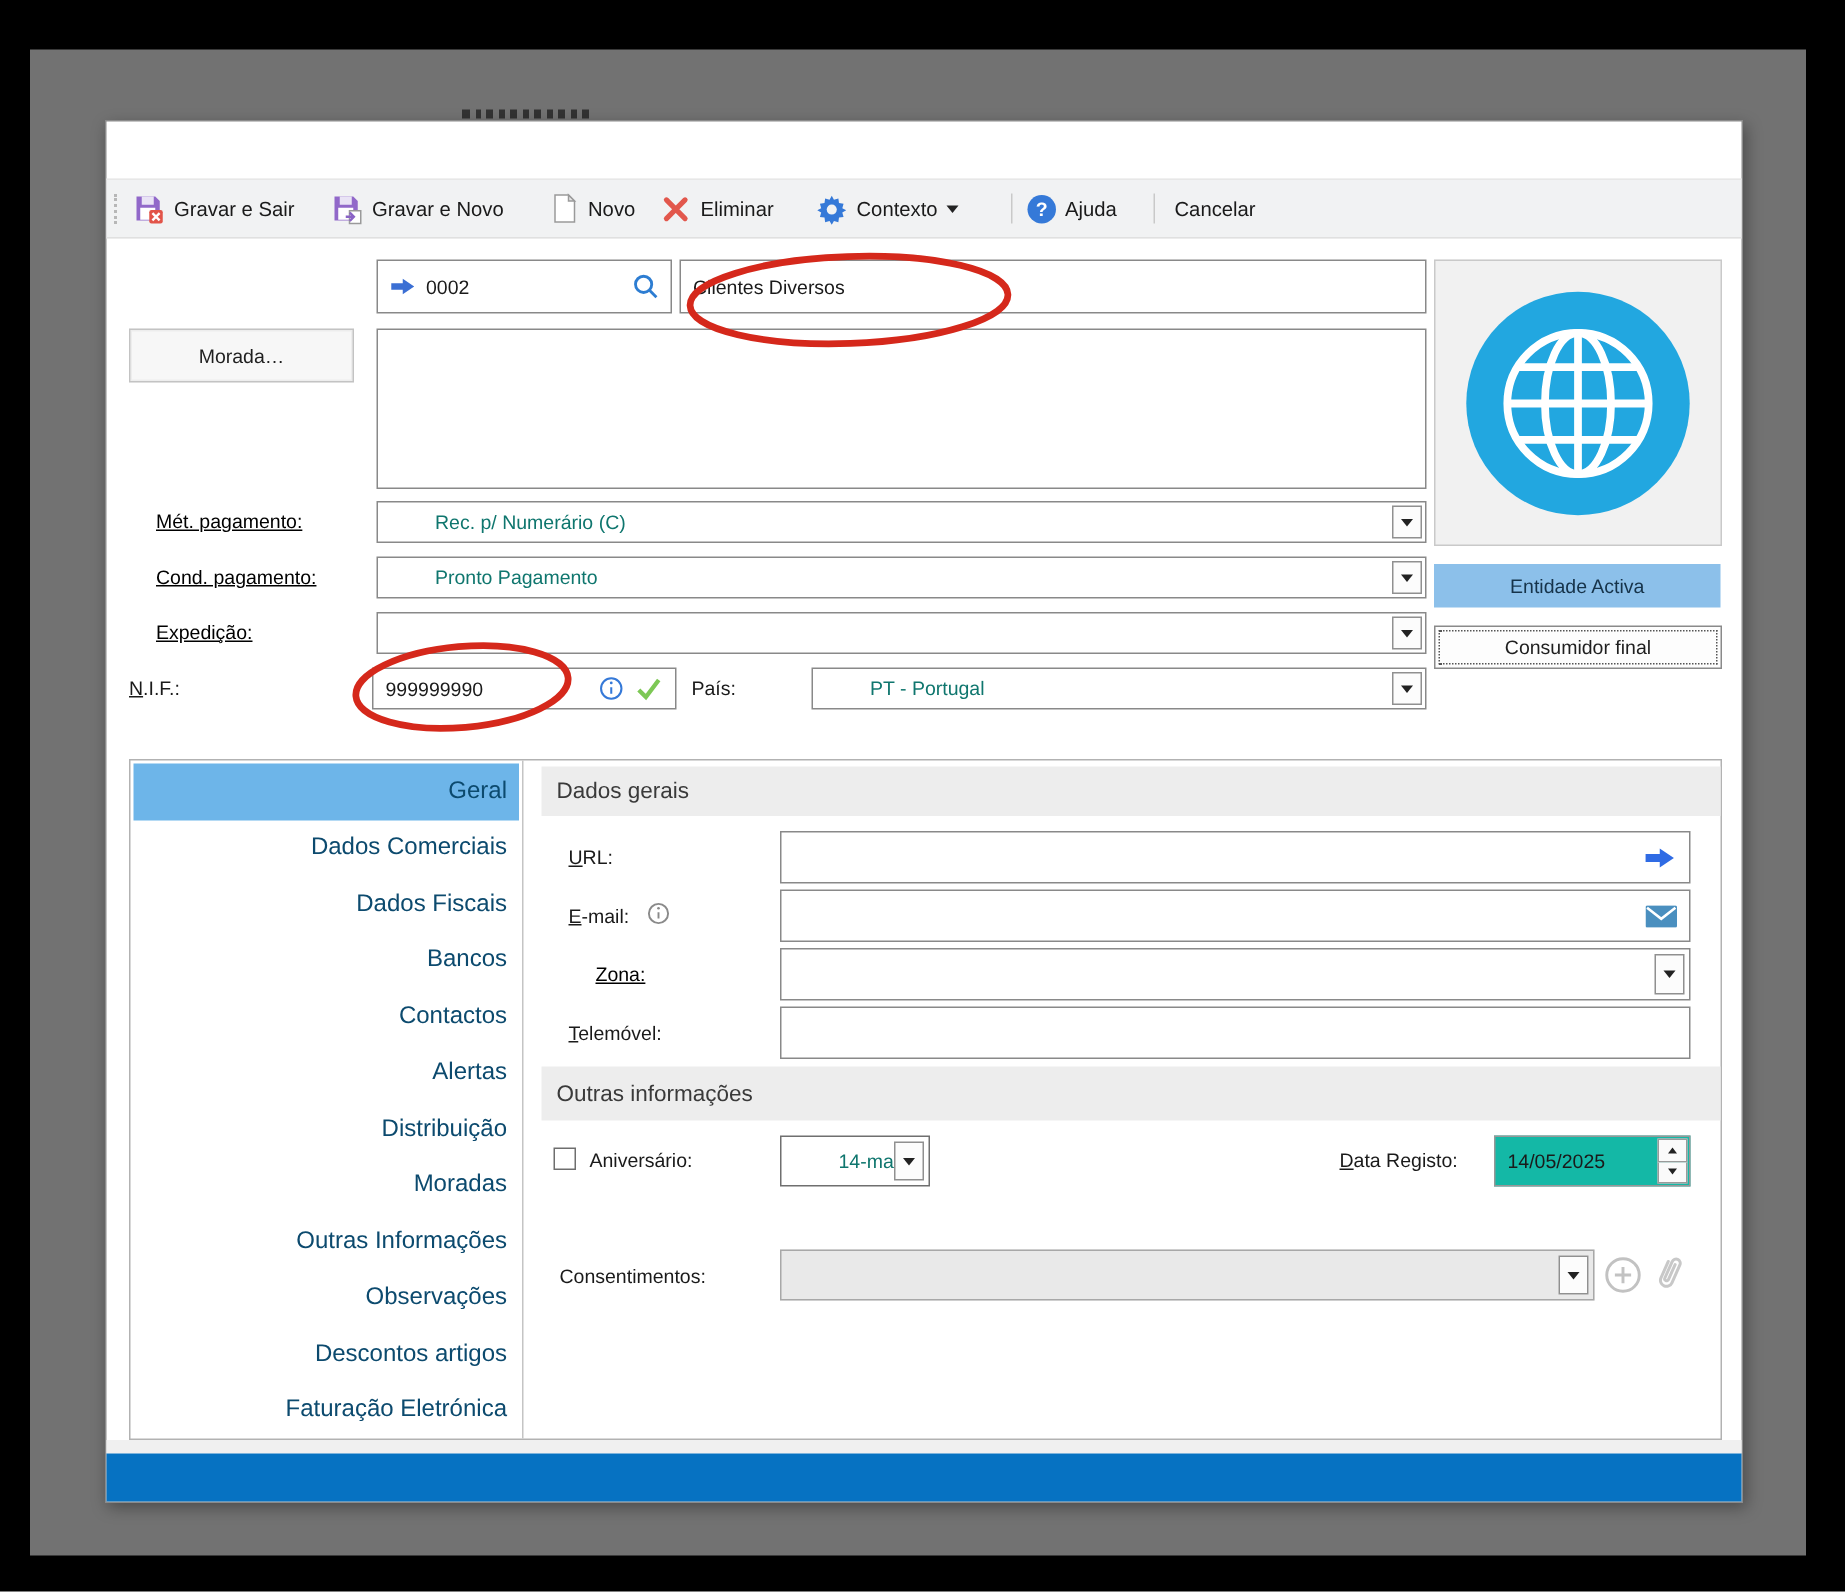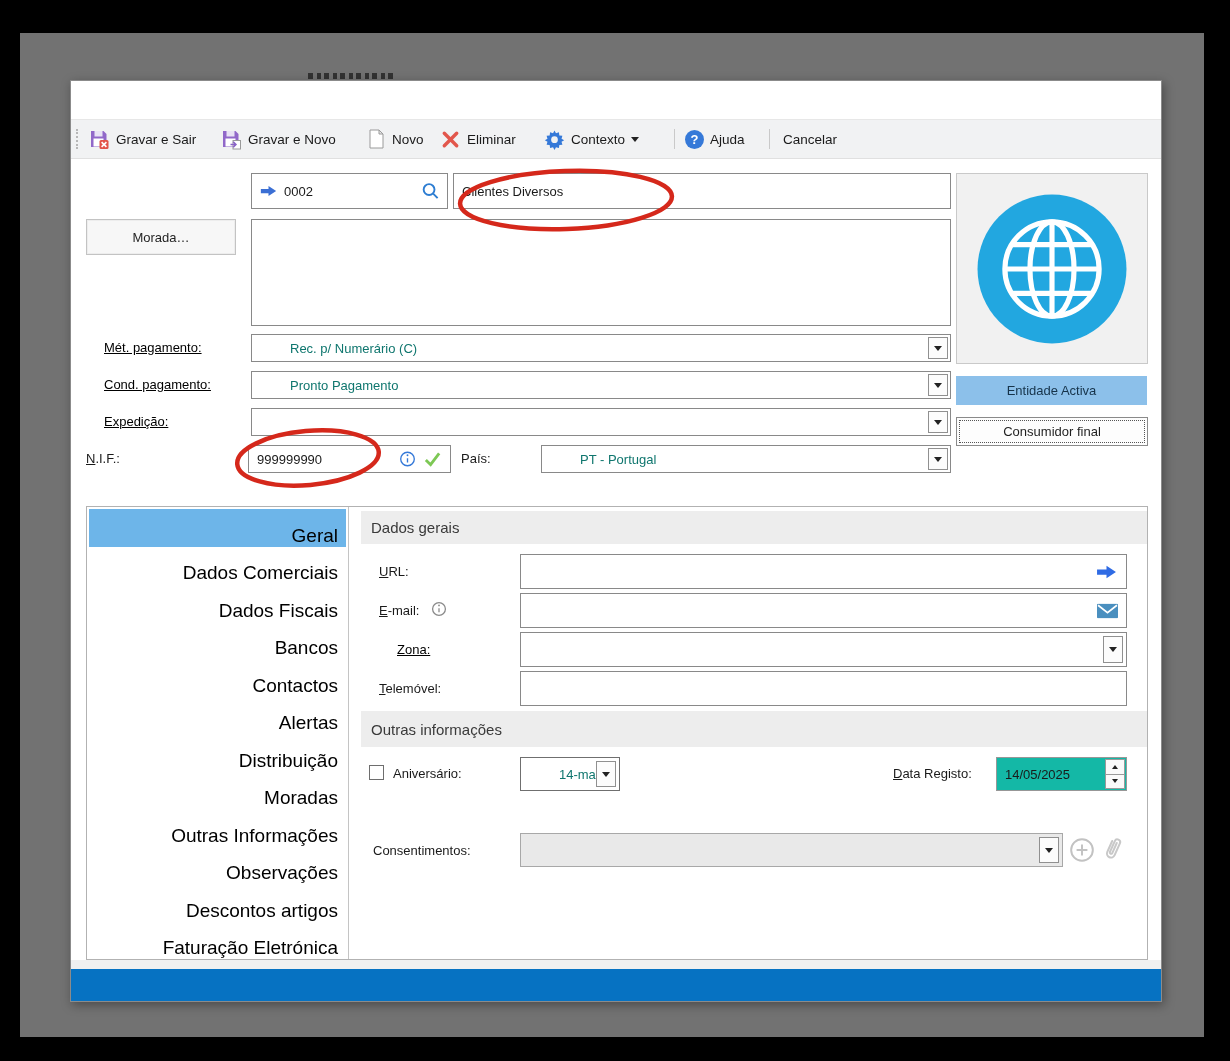--- a/index.html
+++ b/index.html
@@ -47,22 +47,22 @@
           border:1px solid #c9c9c9;display:flex;align-items:center;justify-content:center;box-sizing:border-box;}
   .statusbadge{position:absolute;left:885px;top:295px;width:191px;height:29px;background:#8cc0ea;
           display:flex;align-items:center;justify-content:center;font-size:13px;color:#16334a;}
   .consfinal{position:absolute;left:885px;top:336px;width:192px;height:29px;background:#fdfdfd;border:1px solid #8a8a8a;
           outline:1px dotted #555;outline-offset:-4px;display:flex;align-items:center;justify-content:center;
           font-size:13px;color:#1f1f1f;cursor:pointer;box-sizing:border-box;}
   
   .panel{position:absolute;left:15px;top:425px;width:1062px;height:454px;border:1px solid #b2b2b2;
          background:#fff;box-sizing:border-box;}
   .side{position:absolute;left:0;top:0;bottom:0;width:262px;border-right:1px solid #c4c4c4;padding-top:2px;box-sizing:border-box;}
-  .side-item{height:37.5px;margin:0 2px;display:flex;align-items:flex-end;justify-content:flex-end;
-             padding-right:8px;font-size:19px;color:#000000;cursor:pointer;}
+  .side-item{height:37.5px;margin:0 2px;display:flex;align-items:center;justify-content:flex-end;
+             padding-right:8px;font-size:16px;color:#0c4a6e;cursor:pointer;}
   .side-item.sel{background:#6db5e9;}
   .sechdr{position:absolute;left:290px;width:786px;background:#ededed;color:#3a3a3a;font-size:15px;
           display:flex;align-items:center;padding-left:10px;box-sizing:border-box;gap:7px;}
   
   .datebox{position:absolute;left:925px;top:676px;width:131px;height:34px;border:1px solid #979797;
            background:#14b8a6;box-sizing:border-box;}
   .datebox .val{position:absolute;left:8px;top:50%;transform:translateY(-50%);font-size:13px;color:#1a1a1a;}
   .spincol{position:absolute;right:1px;top:1px;bottom:1px;width:20px;display:flex;flex-direction:column;}
   .spinbtn{flex:1;background:#fafafa;border:1px solid #9a9a9a;display:flex;align-items:center;justify-content:center;cursor:pointer;}
   .spinbtn+.spinbtn{border-top:0;}

